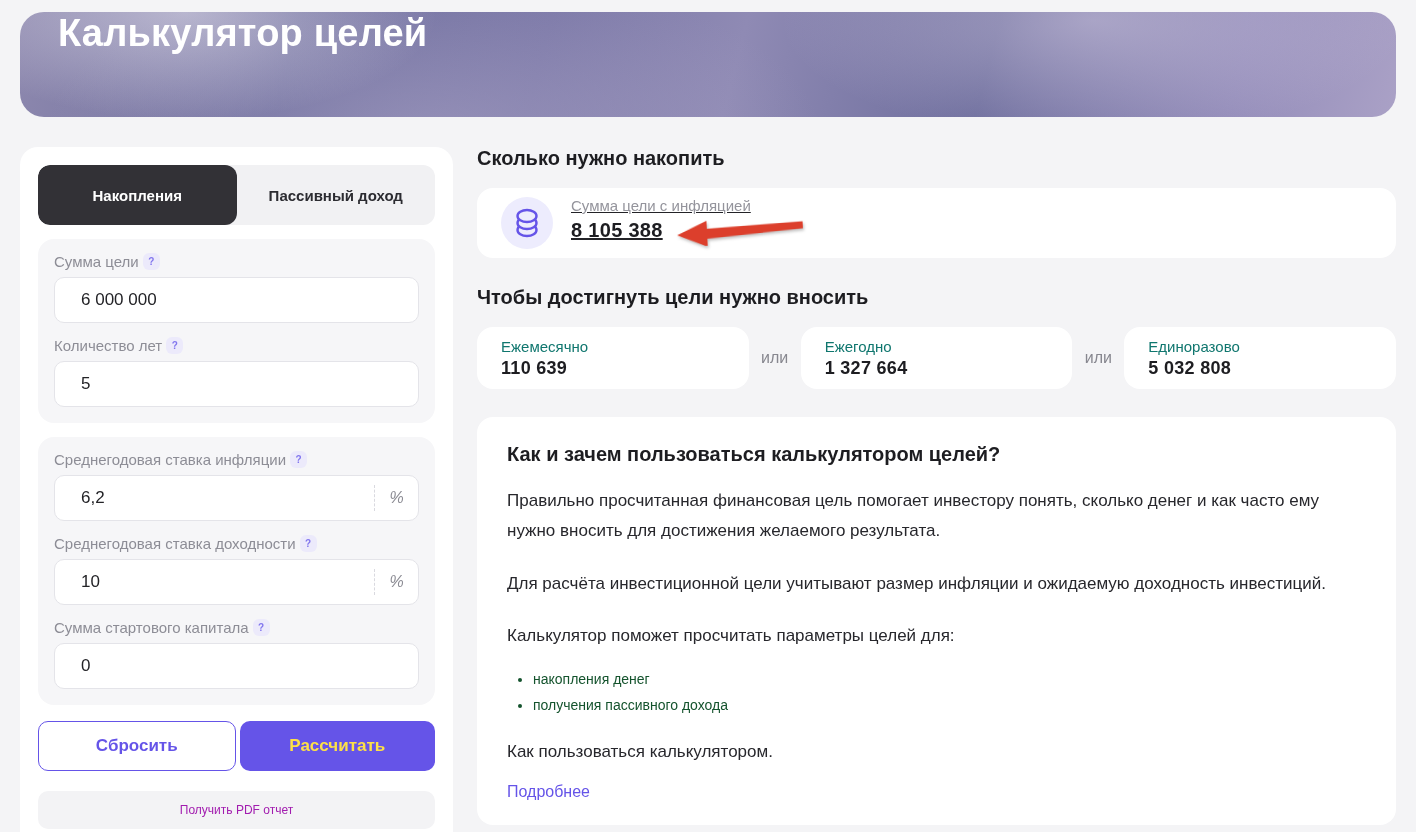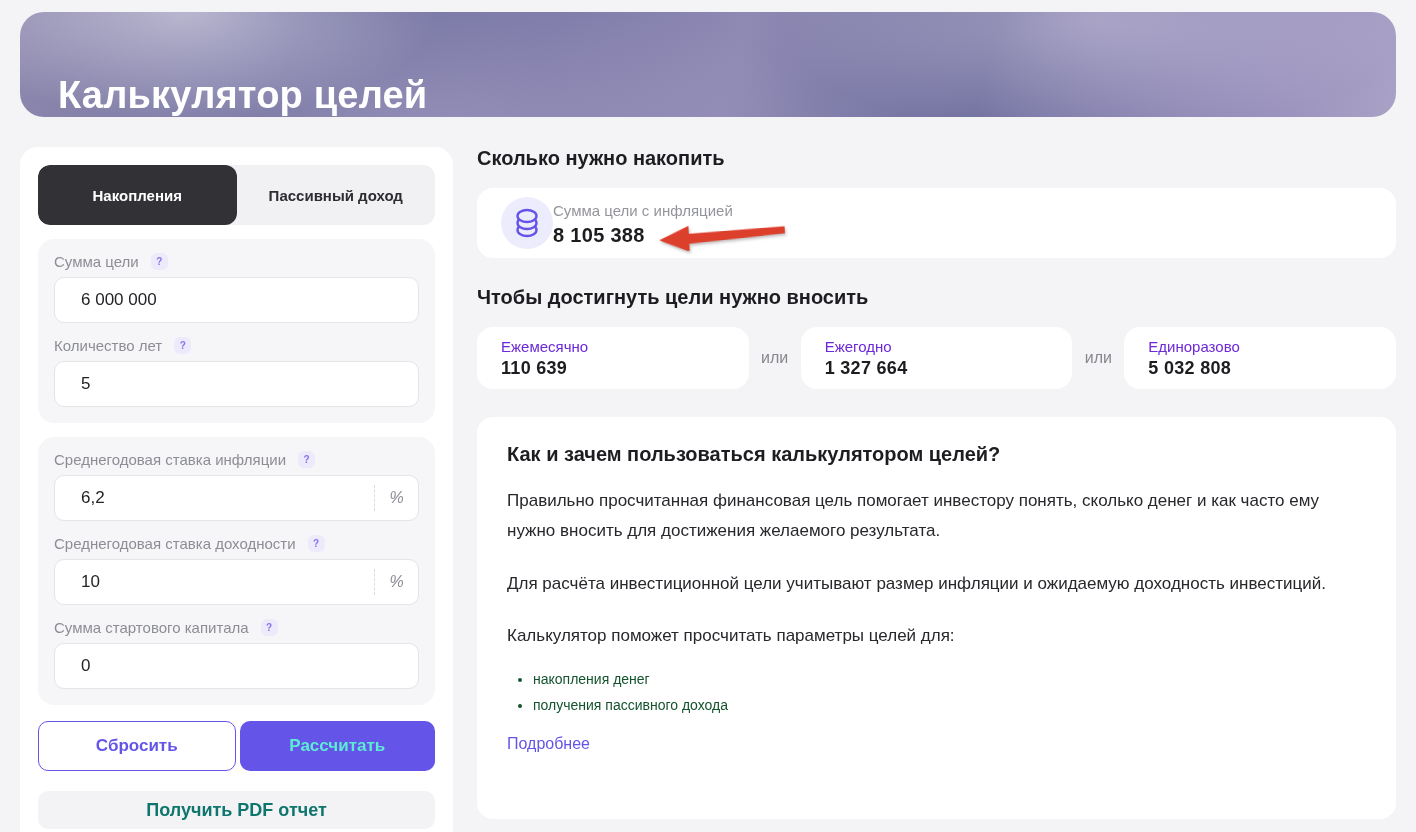--- a/index.html
+++ b/index.html
@@ -13,21 +13,21 @@
   .hero {
     position:relative;
     margin:12px 20px 0 20px;
     height:105px;
     border-radius:24px;
     background:
       radial-gradient(420px 180px at 12% 0%, rgba(235,232,242,.55), rgba(235,232,242,0) 60%),
       radial-gradient(520px 200px at 78% 8%, rgba(214,206,228,.5), rgba(214,206,228,0) 60%),
       radial-gradient(600px 260px at 30% 120%, rgba(173,166,200,.55), rgba(173,166,200,0) 65%),
       linear-gradient(104deg, #8d88ae 0%, #6e6e9d 20%, #7b78a7 38%, #8f8ab4 52%, #6f6f9e 70%, #948dba 88%, #aaa1c6 100%);
-    display:flex; align-items:flex-end;
+    display:flex; align-items:flex-start;
     padding:0 38px;
   }
   .hero h1 {
     color:#ffffff; font-size:38px; font-weight:bold; letter-spacing:.2px;
   }
   
   .layout { display:flex; gap:24px; padding:30px 20px 0 20px; align-items:flex-start; }
   .sidebar {
     width:433px; flex:0 0 433px;
     background:#ffffff; border-radius:18px;
@@ -43,21 +43,21 @@
     font-size:15px; font-weight:bold; color:#2c2c31; cursor:pointer;
     border-radius:12px; border:none; background:transparent;
     font-family:inherit;
   }
   .tab.active { background:#323136; color:#ffffff; }
   
   .group {
     background:#f6f6f8; border-radius:16px; padding:14px 16px 16px 16px; margin-top:14px;
   }
   .field + .field { margin-top:14px; }
-  .label-row { display:flex; align-items:center; gap:12px; margin-bottom:7px; }
+  .label-row { display:flex; align-items:center; gap:4px; margin-bottom:7px; }
   .field-label { font-size:15px; color:#8d8d96; }
   .help {
     width:17px; height:17px; border-radius:6px; background:#eceafb;
     color:#8276ee; font-size:10px; font-weight:bold;
     display:inline-flex; align-items:center; justify-content:center; cursor:pointer;
   }
   .inputwrap {
     display:flex; align-items:center; background:#ffffff;
     border:1px solid #e4e4e9; border-radius:10px; height:46px; overflow:hidden;padding-left:12px;
   }
@@ -71,51 +71,50 @@
     border-left:1px dashed #d9d9df; color:#8b8b93; font-size:16px; font-style:italic;
   }
   
   .btn-row { display:flex; gap:4px; margin-top:16px; }
   .btn {
     flex:1; height:50px; border-radius:10px; font-size:17px; font-weight:bold;
     display:flex; align-items:center; justify-content:center; cursor:pointer;
     font-family:inherit;
   }
   .btn.outline { background:#ffffff; border:1.5px solid #6554e8; color:#6554e8; }
-  .btn.solid { background:#6554e8; border:none; color:#5eead4; }
+  .btn.solid { background:#6554e8; border:none; color:#fde047; }
   .pdf-btn {
     margin-top:20px; width:100%; height:38px; border:none; border-radius:10px;
-    background:#f3f3f5; color:#0f766e; font-size:18px; cursor:pointer;
+    background:#f3f3f5; color:#a21caf; font-size:12px; cursor:pointer;
     display:flex; align-items:center; justify-content:center;
     font-family:inherit;
-    font-weight:bold;
   }
   
   .section-h {
     font-size:20px; font-weight:bold; color:#1d1d21; margin-bottom:18px;
   }
   .result-card {
     background:#ffffff; border-radius:16px; padding:9px 24px; height:70px;
-    display:flex; align-items:flex-end; margin-bottom:28px;
+    display:flex; align-items:flex-start; gap:18px; margin-bottom:28px;text-decoration:underline;
   }
   .coin-circle {
     width:52px; height:52px; border-radius:50%; background:#edecfd;
     display:flex; align-items:center; justify-content:center; flex:0 0 52px;
   }
   .result-label { font-size:15px; color:#94949c; margin-bottom:2px; }
   .result-value-row { display:flex; align-items:center; gap:14px; }
   .result-value { font-size:20px; font-weight:bold; color:#1d1d21; letter-spacing:.3px; }
   .arrow-svg { margin-top:2px; filter:drop-shadow(1px 2px 1.5px rgba(0,0,0,.25)); }
   .cards-row { display:flex; align-items:center; gap:0; margin-bottom:28px; }
   .mini-card {
     flex:1; background:#ffffff; border-radius:16px; padding:10px 24px; height:62px;
     display:flex; flex-direction:column; justify-content:center;
   }
   .or { flex:0 0 52px; text-align:center; color:#87878f; font-size:16px; }
-  .mini-label { font-size:15px; color:#6d28d9; margin-bottom:3px; }
+  .mini-label { font-size:15px; color:#0f766e; margin-bottom:3px; }
   .mini-value { font-size:18px; font-weight:bold; color:#1d1d21; letter-spacing:.3px; }
   
   .info-card {
     background:#ffffff; border-radius:16px; padding:26px 30px 24px 30px; min-height:402px;
   }
   .info-card h3 { font-size:20px; font-weight:bold; color:#1d1d21; margin-bottom:20px; }
   .info-card p { font-size:17px; color:#27272c; line-height:1.78; max-width:900px; }
   .info-card p + p { margin-top:22px; }
   .info-card ul { margin:16px 0 0 26px; }
   .info-card li { font-size:14px; color:#14532d; line-height:1.85; }
@@ -243,17 +242,18 @@
 
     <div class="info-card">
       <h3>Как и зачем пользоваться калькулятором целей?</h3>
       <p>Правильно просчитанная финансовая цель помогает инвестору понять, сколько денег и как часто ему нужно вносить для достижения желаемого результата.</p>
       <p>Для расчёта инвестиционной цели учитывают размер инфляции и ожидаемую доходность инвестиций.</p>
       <p>Калькулятор поможет просчитать параметры целей для:</p>
       <ul>
         <li>накопления денег</li>
         <li>получения пассивного дохода</li>
       </ul>
+      <p class="info-footer">Как пользоваться калькулятором.</p>
       <a class="more-link">Подробнее</a>
     </div>
 
   </main>
 </div>
 
 </body></html>

